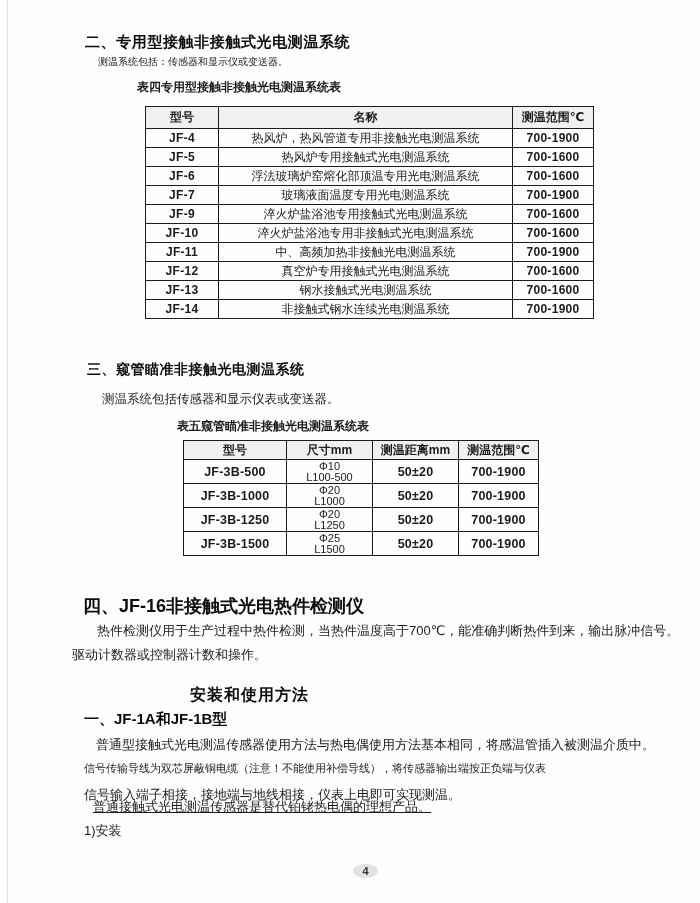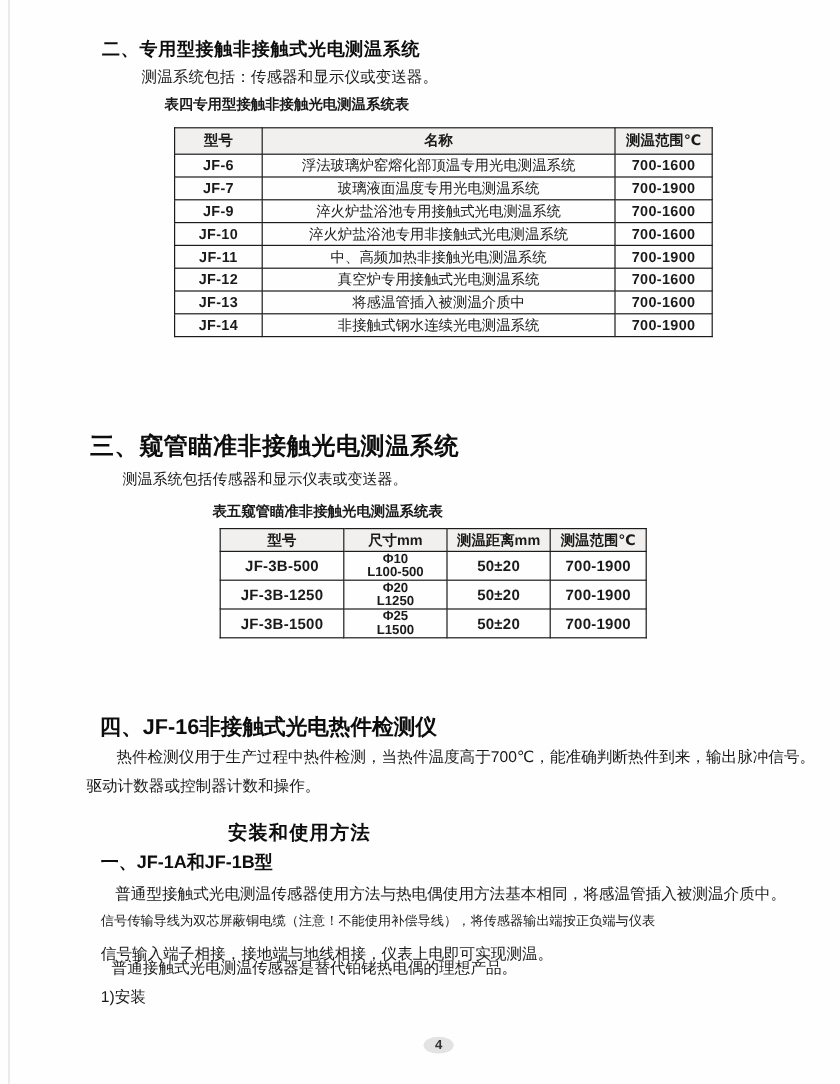--- a/index.html
+++ b/index.html
@@ -9,51 +9,51 @@
   html,body{margin:0;padding:0;}
   body{
     width:700px;height:903px;background:var(--page-bg);
     font-family:"Liberation Sans","DejaVu Sans",sans-serif;
     color:var(--text);position:relative;overflow:hidden;
   }
   .abs{position:absolute;line-height:1;white-space:nowrap;}
   .scan-edge{position:absolute;left:7px;top:0;width:1px;height:903px;background:var(--scan-line);}
   h2,h3{margin:0;font-weight:bold;color:var(--heading);}
   .h-s2{left:85px;top:34px;font-size:15px;letter-spacing:0.6px;}
-  .sub-s2{left:98px;top:57px;font-size:13px;margin-left:20px;}
+  .sub-s2{left:98px;top:57px;font-size:10px;}
   .cap-s2{left:137px;top:81px;font-size:12px;font-weight:bold;}
-  .h-s3{left:75px;top:362px;font-size:20px;letter-spacing:0.5px;}
+  .h-s3{left:87px;top:362px;font-size:14px;letter-spacing:0.5px;}
   .sub-s3{left:102px;top:393px;font-size:12.5px;}
   .cap-s3{left:177px;top:420px;font-size:12px;font-weight:bold;}
   .h-s4{left:83px;top:597px;font-size:18px;}
   .p-s4-1{left:97px;top:624px;font-size:13px;text-align:right;}
   .p-s4-2{left:72px;top:648px;font-size:13px;}
   .h-install{left:190px;top:687px;font-size:16px;letter-spacing:1px;}
   .h-s1{left:84px;top:711px;font-size:15px;}
   .p-i1a{left:84px;top:738px;font-size:13px;margin-left:12px;}
   .p-i1b{left:84px;top:763px;font-size:11px;}
   .p-i1c{left:84px;top:788px;font-size:13px;}
-  .p-i2{left:93px;top:800px;font-size:13px;}
+  .p-i2{left:93px;top:800px;font-size:13px;text-decoration:underline;}
   .p-step{left:84px;top:824px;font-size:13px;}
 
   table{position:absolute;border-collapse:collapse;table-layout:fixed;}
   th,td{border:1.6px solid var(--table-border);text-align:center;vertical-align:middle;
         padding:0;overflow:hidden;color:var(--text);}
   th{background:var(--table-header-bg);font-weight:bold;}
 
   .t4{left:145px;top:106px;width:448px;}
   .t4 th{height:21px;font-size:12px;}
   .t4 td{height:18px;font-size:12px;}
   .t4 .c0,.t4 .c2{font-weight:bold;letter-spacing:0.3px;}
 
   .t5{left:183px;top:440px;width:355px;}
   .t5 th{height:18px;font-size:12px;}
   .t5 td{height:23px;font-size:12.5px;}
   .t5 .c0,.t5 .c2,.t5 .c3{font-weight:bold;letter-spacing:0.2px;}
-  .t5 .c1{font-size:11px;font-weight:bold;}
+  .t5 .c1{font-size:11px;font-weight:normal;}
   .cell-line{line-height:11px;}
 
   .page-num{
     position:absolute;left:353px;top:864px;width:25px;height:14px;
     background:var(--badge-bg);border-radius:50%;
     display:flex;align-items:center;justify-content:center;
     font-size:11px;font-weight:bold;color:#333;
   }
 </style>
 </head>
@@ -73,20 +73,30 @@
     </colgroup>
   <thead>
       <tr>
         <th>型号</th>
         <th>名称</th>
         <th>测温范围℃</th>
       </tr>
     </thead>
   <tbody>
       <tr>
+        <td class="c0">JF-4</td>
+        <td class="c1">热风炉，热风管道专用非接触光电测温系统</td>
+        <td class="c2">700-1900</td>
+      </tr>
+      <tr>
+        <td class="c0">JF-5</td>
+        <td class="c1">热风炉专用接触式光电测温系统</td>
+        <td class="c2">700-1600</td>
+      </tr>
+      <tr>
         <td class="c0">JF-6</td>
         <td class="c1">浮法玻璃炉窑熔化部顶温专用光电测温系统</td>
         <td class="c2">700-1600</td>
       </tr>
       <tr>
         <td class="c0">JF-7</td>
         <td class="c1">玻璃液面温度专用光电测温系统</td>
         <td class="c2">700-1900</td>
       </tr>
       <tr>
@@ -104,21 +114,21 @@
         <td class="c1">中、高频加热非接触光电测温系统</td>
         <td class="c2">700-1900</td>
       </tr>
       <tr>
         <td class="c0">JF-12</td>
         <td class="c1">真空炉专用接触式光电测温系统</td>
         <td class="c2">700-1600</td>
       </tr>
       <tr>
         <td class="c0">JF-13</td>
-        <td class="c1">将感温管插入被测温介质中</td>
+        <td class="c1">钢水接触式光电测温系统</td>
         <td class="c2">700-1600</td>
       </tr>
       <tr>
         <td class="c0">JF-14</td>
         <td class="c1">非接触式钢水连续光电测温系统</td>
         <td class="c2">700-1900</td>
       </tr>
     </tbody>
 </table>
 
@@ -145,20 +155,29 @@
       <tr>
         <td class="c0">JF-3B-500</td>
         <td class="c1">
           <div class="cell-line">Φ10</div>
           <div class="cell-line">L100-500</div>
         </td>
         <td class="c2">50±20</td>
         <td class="c3">700-1900</td>
       </tr>
       <tr>
+        <td class="c0">JF-3B-1000</td>
+        <td class="c1">
+          <div class="cell-line">Φ20</div>
+          <div class="cell-line">L1000</div>
+        </td>
+        <td class="c2">50±20</td>
+        <td class="c3">700-1900</td>
+      </tr>
+      <tr>
         <td class="c0">JF-3B-1250</td>
         <td class="c1">
           <div class="cell-line">Φ20</div>
           <div class="cell-line">L1250</div>
         </td>
         <td class="c2">50±20</td>
         <td class="c3">700-1900</td>
       </tr>
       <tr>
         <td class="c0">JF-3B-1500</td>

